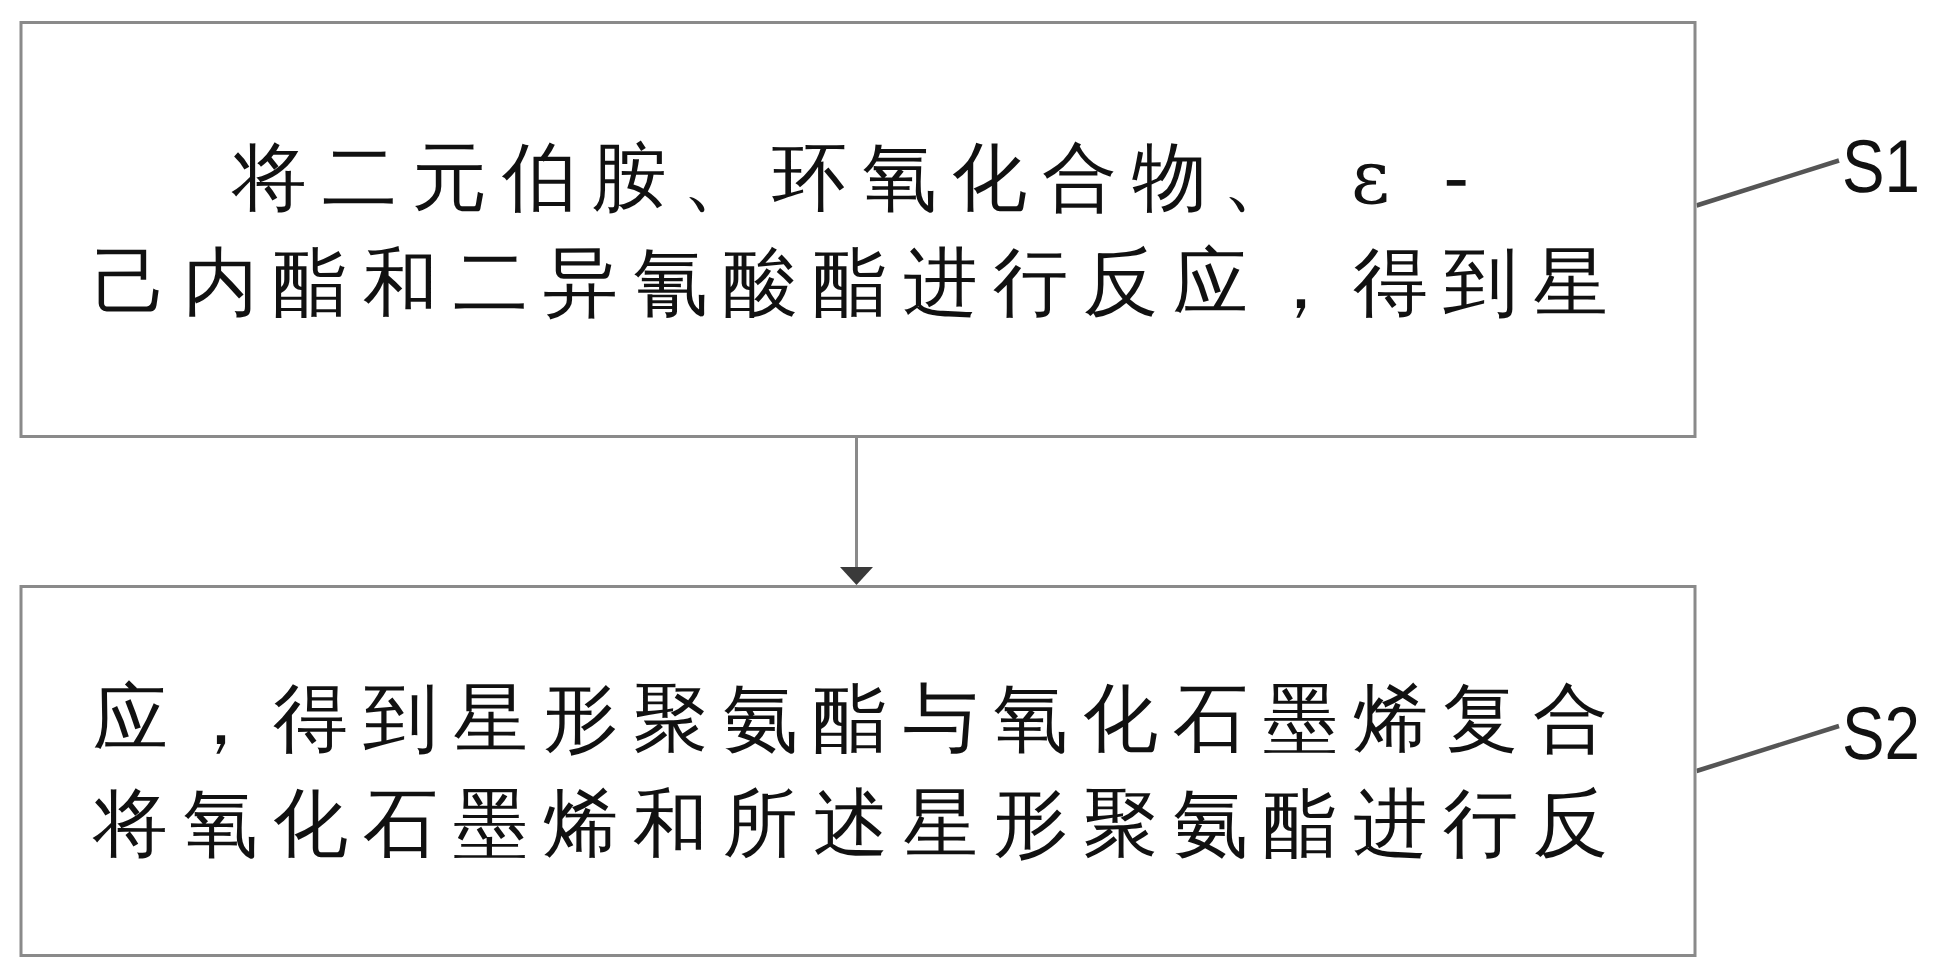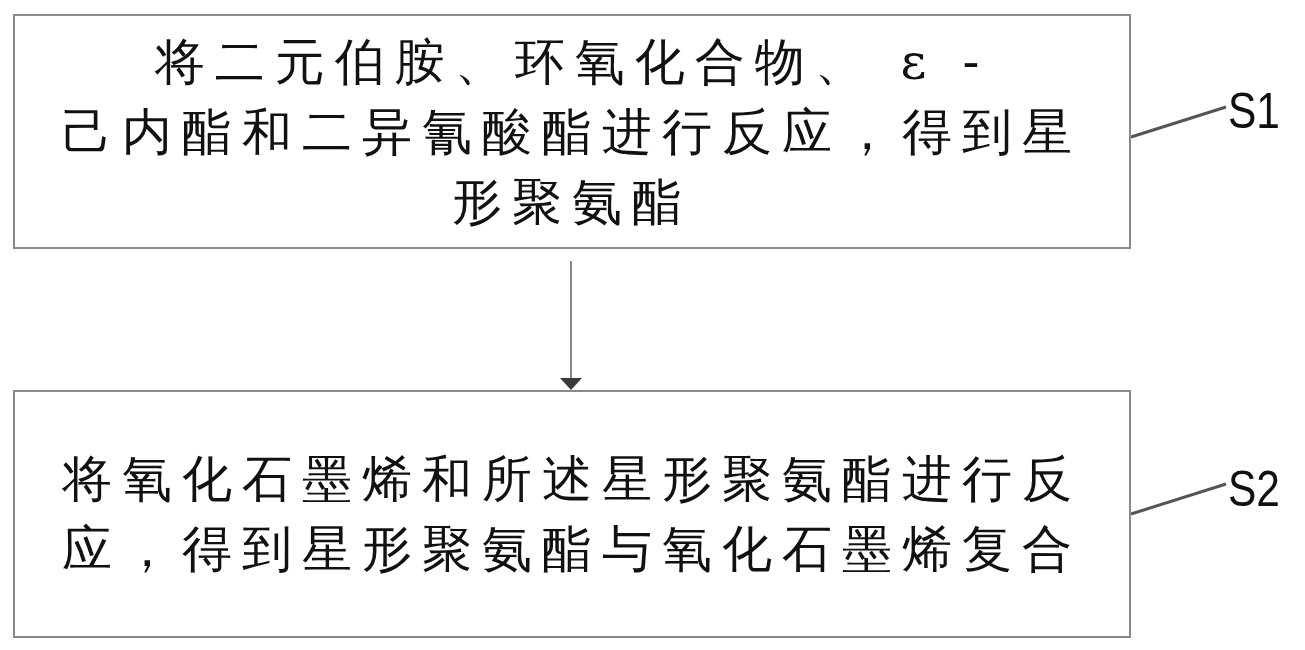--- a/index.html
+++ b/index.html
@@ -1,21 +1,21 @@
 <!DOCTYPE html>
 <html><head>
 <meta charset="utf-8">
 <style>
   html, body { margin:0; padding:0; background:#ffffff; }
   body { width:1305px; height:650px; position:relative; overflow:hidden;
          font-family: "DejaVu Serif", "Liberation Serif", serif; color:#111; }
   .box { position:absolute; left:13px; width:1118px; border:2px solid #8a8a8a;
          box-sizing:border-box; display:flex; align-items:center; justify-content:center;
          text-align:center; background:#fff; }
-  .box1 { top:14px; height:235px; }
+  .box1 { top:14px; height:278px; }
   .box2 { top:390px; height:248px; }
   .box-text { font-size:50px; line-height:70px; letter-spacing:10px; width:1090px; }
   .box-text span { display:block; }
   .label { position:absolute; font-family:"Liberation Sans", "DejaVu Sans", sans-serif;
            font-size:50px; color:#111; transform:scaleX(0.85); transform-origin:left top; }
   .s1 { left:1228px; top:82px; }
   .s2 { left:1228px; top:460px; }
   svg.lines { position:absolute; left:0; top:0; }
 </style>
 </head>
@@ -25,25 +25,24 @@
   <line x1="571" y1="261" x2="571" y2="380" stroke="#8a8a8a" stroke-width="2"></line>
   <polygon points="560,378 582,378 571,390" fill="#3a3a3a"></polygon>
   <line x1="1131" y1="137" x2="1226" y2="107" stroke="#555" stroke-width="3"></line>
   <line x1="1131" y1="514" x2="1226" y2="484" stroke="#555" stroke-width="3"></line>
 </svg>
 
 <div class="box box1">
   <div class="box-text">
     <span>将二元伯胺、环氧化合物、 ε -</span>
     <span>己内酯和二异氰酸酯进行反应，得到星</span>
-    <span>形聚氨酯</span>
   </div>
 </div>
 
 <div class="box box2">
   <div class="box-text">
+    <span>应，得到星形聚氨酯与氧化石墨烯复合</span>
     <span>将氧化石墨烯和所述星形聚氨酯进行反</span>
-    <span>应，得到星形聚氨酯与氧化石墨烯复合</span>
   </div>
 </div>
 
 <div class="label s1">S1</div>
 <div class="label s2">S2</div>
 
 </body></html>

